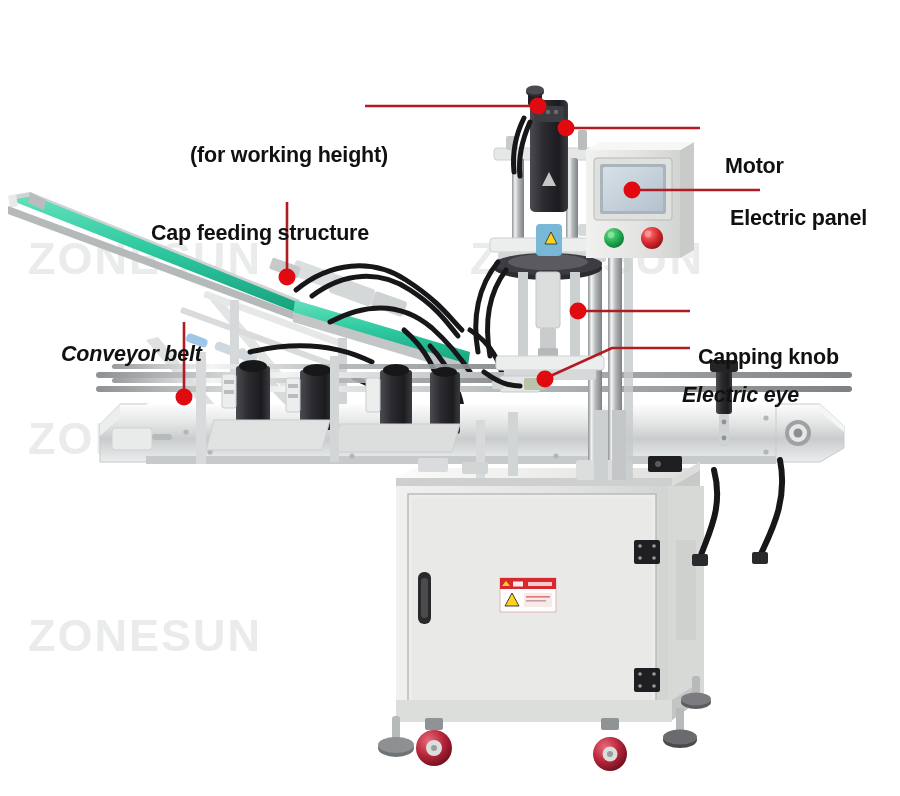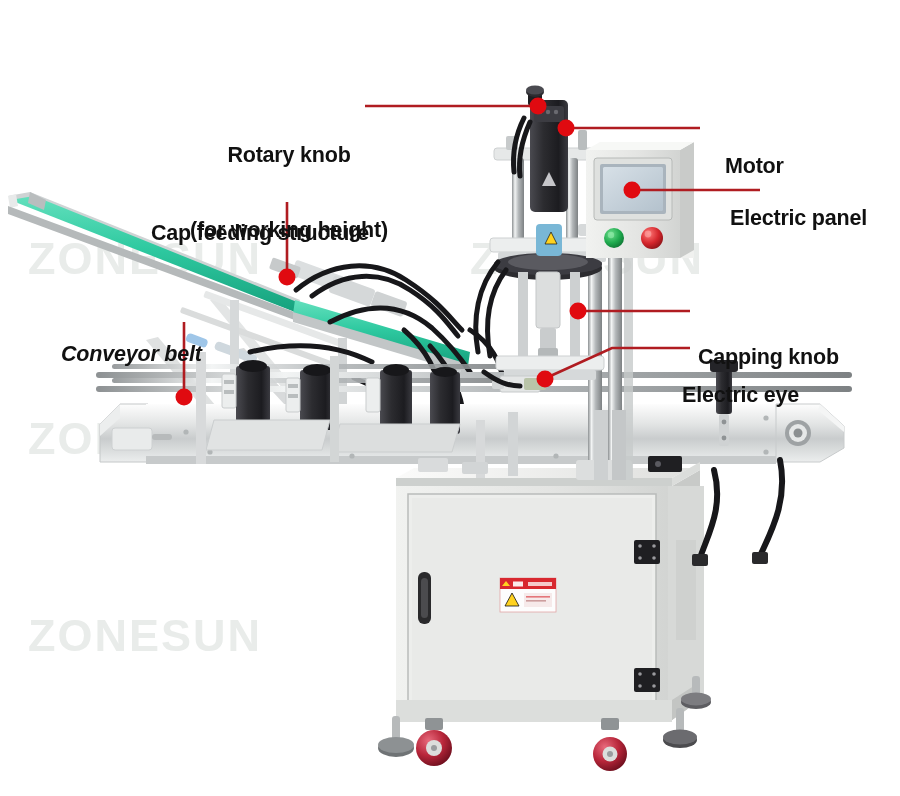--- a/index.html
+++ b/index.html
@@ -435,21 +435,20 @@
       <circle cx="566" cy="128" r="8.5"></circle>
       <circle cx="632" cy="190" r="8.5"></circle>
       <circle cx="578" cy="311" r="8.5"></circle>
       <circle cx="545" cy="379" r="8.5"></circle>
     </g>
   </svg>
 
   <div>
 
     <div class="cl-label left" style="left:184px;top:93px;width:210px;text-align:center;">
-      <div>Rotary knob</div>
       <div>(for working height)</div>
     </div>
 
     <div class="cl-label left" style="left:151px;top:171px;">
       <div>Cap feeding structure</div>
     </div>
 
     <div class="cl-label left" style="left:61px;top:292px;font-style:italic;">
       <div>Conveyor belt</div>
     </div>
@@ -459,19 +458,19 @@
     </div>
 
     <div class="cl-label right" style="left:730px;top:156px;">
       <div>Electric panel</div>
     </div>
 
     <div class="cl-label right" style="left:698px;top:295px;">
       <div>Capping knob</div>
     </div>
 
-    <div class="cl-label right" style="left:682px;top:333px;">
+    <div class="cl-label right" style="left:682px;top:333px;font-style:italic;">
       <div>Electric eye</div>
     </div>
 
   </div>
 
 </div>
 
 </body></html>

